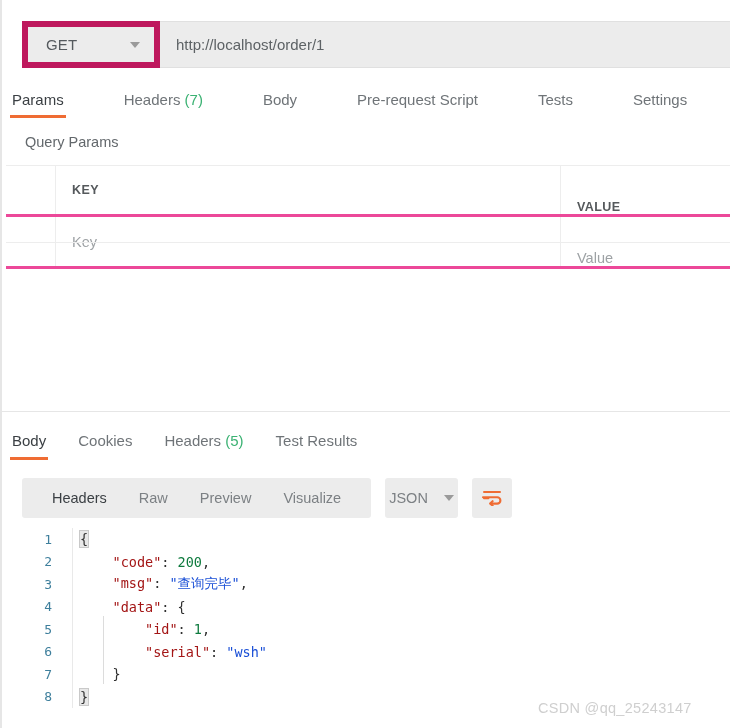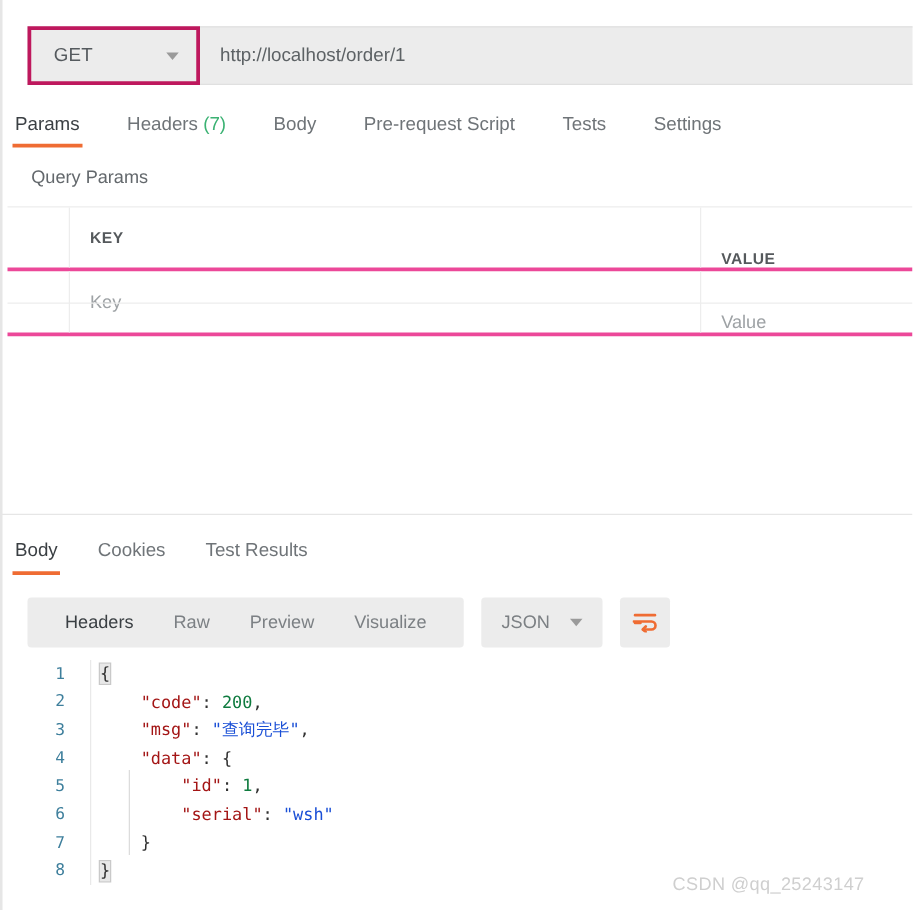--- a/index.html
+++ b/index.html
@@ -23,21 +23,21 @@
   
   .url-row {
     position: absolute; left: 22px; top: 21px;
     width: 710px; height: 47px;
     display: flex;
     align-items: stretch;
   }
   .method-box {
     width: 138px;
     background: #ececec;
-    border: 3px solid #be185d;
+    border: 6px solid #be185d;
     display: flex; align-items: center;
     justify-content: space-between;
     padding: 0 14px 0 18px;
   }
   .method-label {
     font-size: 15px; color: #555a5e; letter-spacing: .2px;
   }
   .caret {
     width: 0; height: 0;
     border-left: 5px solid transparent;
@@ -55,20 +55,21 @@
   .url-text {
     font-size: 15px; color: #5d6265;
   }
 
   
   .req-tabs {
     position: absolute; left: 0; top: 86px;
     width: 629px; height: 38px;
     display: flex; align-items: flex-start;
     padding-left: 12px;
+    gap: 22px;
   }
   .tab {
     position: relative;
     font-size: 15px; color: #6f7478;
     padding: 5px 0 10px 0;
     margin-right: 38px;
     white-space: nowrap;
   }
   .tab.active { color: #3a3f43; }
   .tab.active::after {
@@ -157,21 +158,21 @@
     padding: 0 16px;
     white-space: nowrap;
   }
   .seg.active { color: #3a3f43; }
   .dd-group {
     margin-left: 14px;
     background: #ececec;
     border-radius: 3px;
     height: 40px;
     display: flex; align-items: center;
-    padding: 0 16px;
+    padding: 0 4px;
     gap: 16px;
   }
   .dd-label { font-size: 14.5px; color: #7c8084; }
   .icon-btn {
     margin-left: 14px;
     background: #ececec;
     border-radius: 3px;
     width: 40px; height: 40px;
     display: flex; align-items: center; justify-content: center;
   }
@@ -272,20 +273,21 @@
         <span class="ph-text">Value</span>
       </div>
     </div>
   </div>
   <div class="table-bottom"></div>
 
   <div class="resp-divider"></div>
   <div class="resp-tabs" id="resp-tabs">
       <div class="rtab active"><span>Body</span></div>
       <div class="rtab"><span>Cookies</span></div>
+      <div class="rtab"><span>Headers</span><span class="count"> (5)</span></div>
       <div class="rtab"><span>Test Results</span></div>
     </div>
 
   <div class="fmt-bar">
     <div class="seg-group" id="fmt-modes">
         <div class="seg active">Headers</div>
         <div class="seg">Raw</div>
         <div class="seg">Preview</div>
         <div class="seg">Visualize</div>
       </div>

